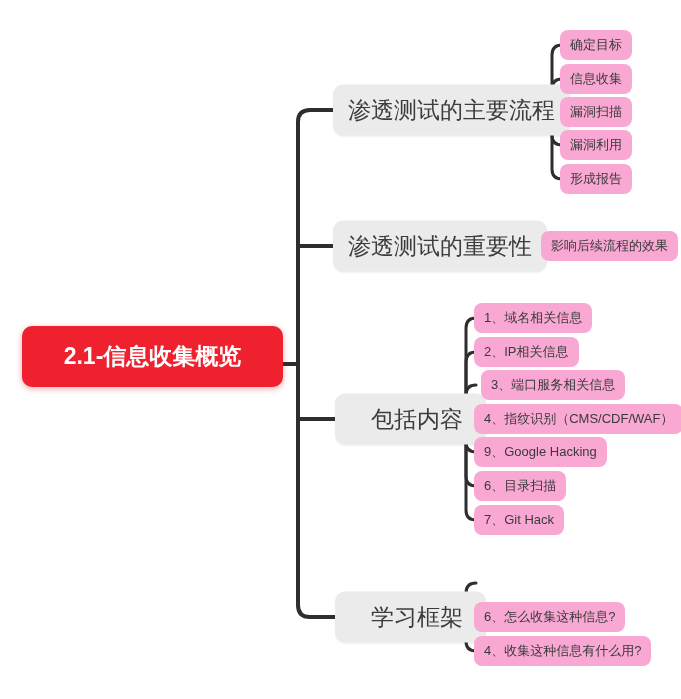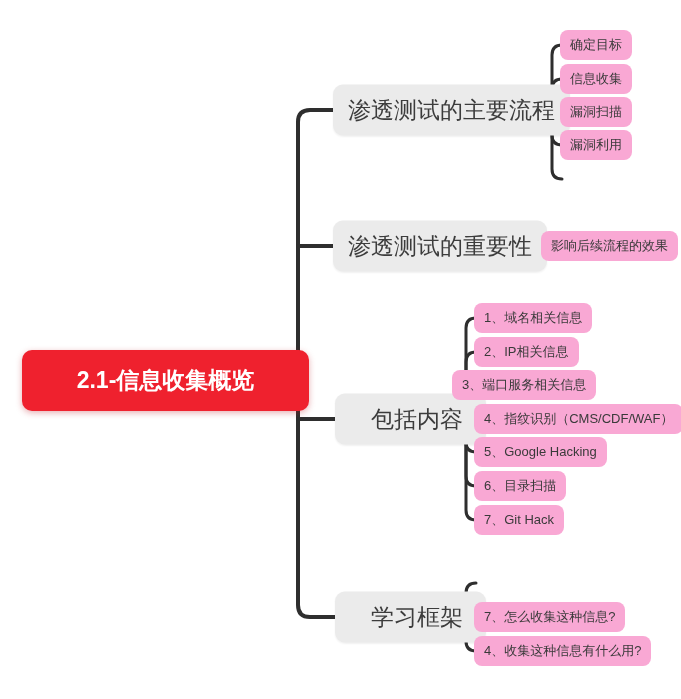--- a/index.html
+++ b/index.html
@@ -12,22 +12,22 @@
   }
   .lines{position:absolute;left:0;top:0;z-index:1;}
   .node{
     position:absolute;
     transform:translateY(-50%);
     white-space:nowrap;
     z-index:2;
     box-sizing:border-box;
   }
   .root{
-    left:22px;top:350px;
-    width:287px;height:61px;
+    left:22px;top:326px;
+    width:261px;height:61px;
     transform:none;
     display:flex;align-items:center;justify-content:center;
     background:#EF212E;
     color:#ffffff;
     font-size:23px;font-weight:700;
     border-radius:10px;
     box-shadow:0 2px 6px rgba(190,30,40,.35);
   }
   .branch{
     background:#EBEBEB;
@@ -49,21 +49,21 @@
   .b1c0{left:560px;top:45px;}
   .b1c1{left:560px;top:79px;}
   .b1c2{left:560px;top:112px;text-align:center;}
   .b1c3{left:560px;top:145px;}
   .b1c4{left:560px;top:179px;}
   .b2{left:333px;top:246px;}
   .b2c0{left:541px;top:246px;}
   .b3{left:335px;top:419px;}
   .b3c0{left:474px;top:318px;}
   .b3c1{left:474px;top:352px;text-align:right;}
-  .b3c2{left:452px;top:385px;}
+  .b3c2{left:481px;top:385px;}
   .b3c3{left:474px;top:419px;}
   .b3c4{left:474px;top:452px;}
   .b3c5{left:474px;top:486px;}
   .b3c6{left:474px;top:520px;}
   .b4{left:335px;top:617px;}
   .b4c0{left:474px;top:583px;}
   .b4c1{left:474px;top:617px;}
   .b4c2{left:474px;top:651px;}
 </style>
 </head>
@@ -104,30 +104,31 @@
     </g>
   </svg>
 
   <div class="node root">2.1-信息收集概览</div>
 
   <div class="node branch b1">渗透测试的主要流程</div>
   <div class="node child b1c0">确定目标</div>
   <div class="node child b1c1">信息收集</div>
   <div class="node child b1c2">漏洞扫描</div>
   <div class="node child b1c3">漏洞利用</div>
+  <div class="node child b1c4">形成报告</div>
 
   <div class="node branch b2">渗透测试的重要性</div>
   <div class="node child b2c0">影响后续流程的效果</div>
 
   <div class="node branch wide b3">包括内容</div>
   <div class="node child b3c0">1、域名相关信息</div>
   <div class="node child b3c1">2、IP相关信息</div>
   <div class="node child b3c2">3、端口服务相关信息</div>
   <div class="node child b3c3">4、指纹识别（CMS/CDF/WAF）</div>
-  <div class="node child b3c4">5、Google Hacking</div>
+  <div class="node child b3c4">9、Google Hacking</div>
   <div class="node child b3c5">6、目录扫描</div>
   <div class="node child b3c6">7、Git Hack</div>
 
   <div class="node branch wide b4">学习框架</div>
-  <div class="node child b4c1">7、怎么收集这种信息?</div>
+  <div class="node child b4c1">6、怎么收集这种信息?</div>
   <div class="node child b4c2">4、收集这种信息有什么用?</div>
 
 </div>
 
 </body></html>

